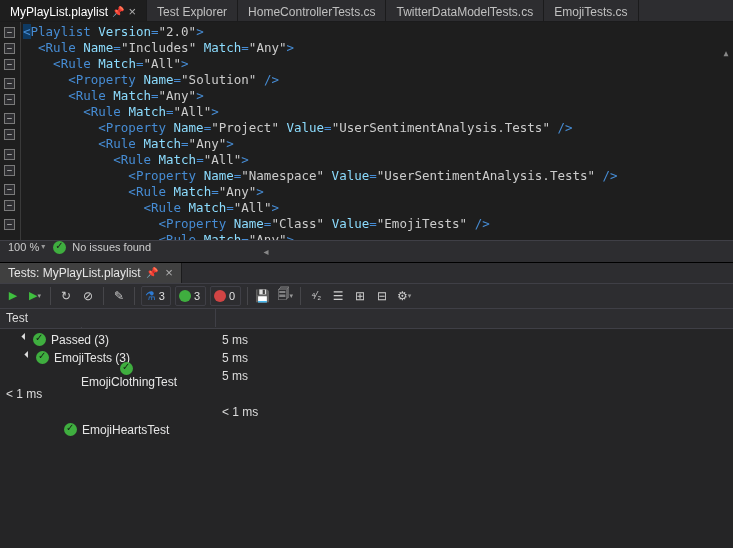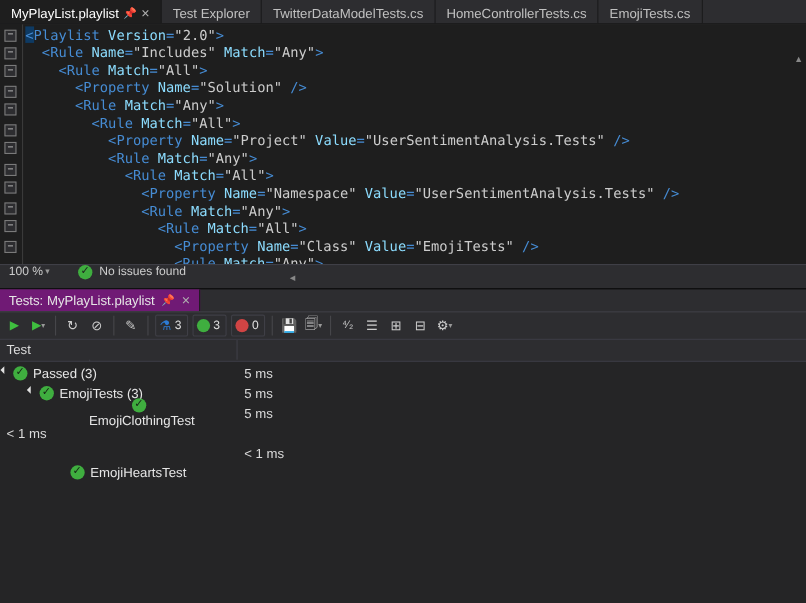--- a/index.html
+++ b/index.html
@@ -105,21 +105,20 @@
   }
   .zoom {
     padding: 0 8px;
     display: flex;
     align-items: center;
     gap: 2px;
   }
   .zoom .arrow { font-size: 8px; color: #999; }
   .status-ok {
     display: flex; align-items: center; gap: 6px;
-    margin-left: 18px;
   }
   .ok-circle {
     width: 13px; height: 13px; border-radius: 50%;
     background: #3fae3f;
     position: relative;
   }
   .ok-circle::after {
     content: "✓"; color: #1e1e1e; font-size: 10px;
     position: absolute; left: 2px; top: -1px;
   }
@@ -132,21 +131,21 @@
 
   
   .tests-tabrow {
     display: flex;
     background: #2d2d30;
     border-top: 1px solid #000;
     height: 21px;
   }
   .tests-tab {
     padding: 2px 8px;
-    background: #701a75;
+    background: #404040;
     color: #e6e6e6;
     display: flex; align-items: center; gap: 6px;
     border-right: 1px solid #1b1b1c;
   }
 
   
   .toolbar {
     height: 26px;
     background: #2d2d30;
     border-top: 1px solid #3f3f46;
@@ -248,24 +247,24 @@
 <div class="tab-row" id="tabrow">
     <div class="tab active">
       <span>MyPlayList.playlist</span>
       <span class="pin">📌</span>
       <span class="close-x">×</span>
     </div>
     <div class="tab">
       <span>Test Explorer</span>
     </div>
     <div class="tab">
+      <span>HomeControllerTests.cs</span>
+    </div>
+    <div class="tab">
       <span>TwitterDataModelTests.cs</span>
-    </div>
-    <div class="tab">
-      <span>HomeControllerTests.cs</span>
     </div>
     <div class="tab">
       <span>EmojiTests.cs</span>
     </div>
   </div>
 
 <div class="editor">
   <div class="gutter" id="gutter">
       <div class="fold">−</div>
       <div class="fold">−</div>
@@ -344,21 +343,21 @@
 </div>
 
 <div class="grid-header">
   <div class="gh col-test">Test</div>
   <div class="gh col-dur">Duration</div>
   <div class="gh col-tr">Class</div>
 </div>
 
 <div class="tree" id="tree">
     <div class="row">
-      <div class="cell-test" style="padding-left: 0;">
+      <div class="cell-test" style="padding-left: 21px;">
         <span class="twisty open"></span>
         <span class="pass"></span>
         <span>Passed (3)</span>
       </div>
       <div class="cell-dur">5 ms</div>
     </div>
     <div class="row">
       <div class="cell-test" style="padding-left: 24px;">
         <span class="twisty open"></span>
         <span class="pass"></span>

